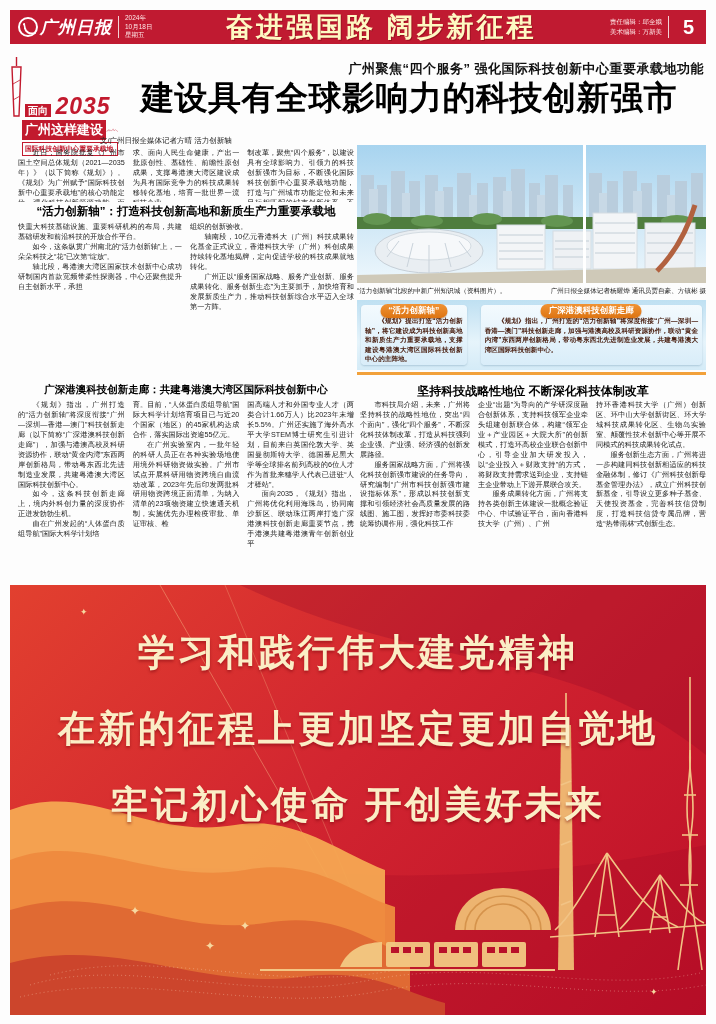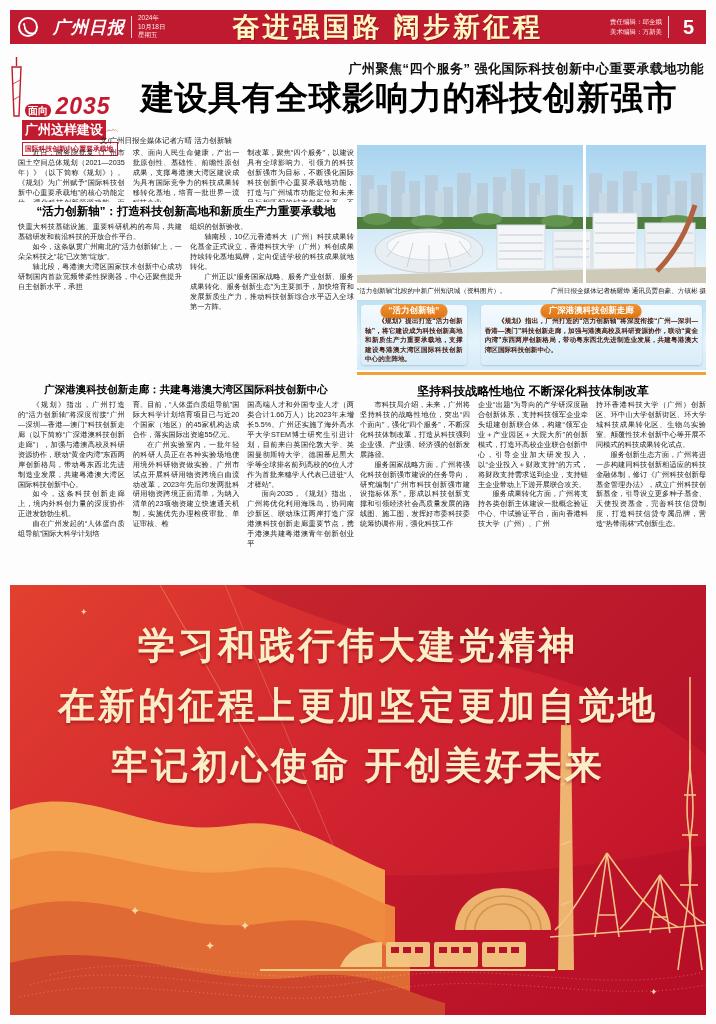--- a/index.html
+++ b/index.html
@@ -3,40 +3,40 @@
 <meta charset="utf-8">
 <style>
   * { margin:0; padding:0; box-sizing:border-box; }
   html,body { background:#e9e9e9; font-family:"Liberation Sans", sans-serif; }
   #paper { position:relative; width:716px; height:1024px; background:#fdfdfd; margin:0 auto;
            box-shadow:0 0 6px rgba(0,0,0,.25); overflow:hidden; }
 
   
   .masthead { position:absolute; left:10px; top:10px; width:696px; height:34px;
               background:#c01a31; color:#fff; display:flex; align-items:center; }
-  .mast-logo { display:flex; align-items:center; gap:15px; padding-left:8px; }
+  .mast-logo { display:flex; align-items:center; gap:2px; padding-left:8px; }
   .logo-circle { width:20px; height:20px; border:2px solid #fff; border-radius:50%;
                  position:relative; flex:0 0 auto; }
   .logo-circle::after { content:""; position:absolute; left:4px; top:3px; width:9px; height:11px;
                  border-left:2px solid #fff; border-bottom:2px solid #fff; border-radius:0 0 0 8px;
                  transform:rotate(-12deg); }
   .paper-name { font-size:17px; font-weight:bold; font-style:italic; letter-spacing:1px; white-space:nowrap; }
   .mast-divider { width:1px; height:22px; background:rgba(255,255,255,.8); margin:0 6px; }
   .mast-date { font-size:6.5px; line-height:1.35; color:#ffe9e9; white-space:nowrap; }
   .mast-banner { flex:1; text-align:center; color:#fef9c3; font-size:27px; font-weight:bold;
                  letter-spacing:3px; text-shadow:1px 1px 0 rgba(90,0,0,.35); white-space:nowrap; }
   .mast-editors { font-size:6.5px; line-height:1.5; color:#ffe9e9; text-align:right; white-space:nowrap; }
   .mast-pagenum { font-size:20px; font-weight:bold; padding:0 12px 0 0; margin-left:8px; }
 
   
   .badge { position:absolute; left:10px; top:56px; width:108px; }
   .badge-top { display:flex; align-items:flex-end; gap:2px; }
   .badge-tower { flex:0 0 auto; }
   .mianxiang { background:#c21a2e; color:#fff; font-size:10px; font-weight:bold; padding:1px 3px;
-               border-radius:6px; }
+               border-radius:0; }
   .year2035 { color:#c21a2e; font-size:23px; font-weight:900; font-style:italic; letter-spacing:1px; line-height:1;}
   .badge-ribbon { display:flex; align-items:center; margin-top:2px; margin-left:12px; }
   .ribbon-chip { background:#c21a2e; color:#fff; font-size:13px; font-weight:bold; padding:1px 3px; white-space:nowrap;}
   .badge-sub { margin-left:12px; margin-top:2px; border:1px solid #c21a2e; color:#c21a2e;
                font-size:6.8px; font-weight:bold; padding:1px 2px; white-space:nowrap; }
 
   
   .kicker { position:absolute; left:118px; top:60px; width:586px; text-align:right;
             font-size:13px; font-weight:bold; color:#111; letter-spacing:.5px; white-space:nowrap;}
   .main-title { position:absolute; left:112px; top:76px; width:594px; text-align:center;
@@ -75,22 +75,22 @@
               box-shadow:0 1px 1px rgba(120,50,0,.4); }
   .box-body { font-size:6.6px; line-height:1.45; color:#4a2012; text-align:justify; font-weight:600;}
   .box-body p { text-indent:2em; }
   .box3 .box-body p { text-indent:0; text-align:center; }
   .orange-rule { position:absolute; left:357px; top:372px; width:349px; height:3px; background:#f2a13a; }
 
   
   .poster { position:absolute; left:10px; top:585px; width:696px; height:430px; overflow:hidden;
             background:linear-gradient(135deg,#e2402f 0%,#d22530 45%,#bd0f28 100%); }
   .poster svg.deco { position:absolute; left:0; top:0; width:100%; height:100%; }
-  .slogans { position:absolute; left:0; top:36px; width:100%; display:flex; flex-direction:column;
-             align-items:center; row-gap:10px; }
+  .slogans { position:absolute; left:0; top:43px; width:100%; display:flex; flex-direction:column;
+             align-items:center; row-gap:26px; }
   .slogan { color:#fbeec6; font-size:37px; font-weight:900; letter-spacing:3px; white-space:nowrap;
             text-shadow:0 2px 3px rgba(110,0,10,.45); }
 </style>
 </head>
 <body>
 
 <div id="paper">
 
   <div class="masthead">
     <div class="mast-logo">

